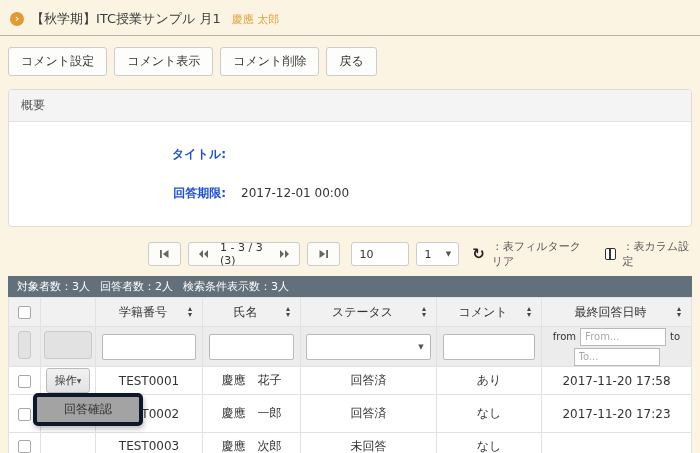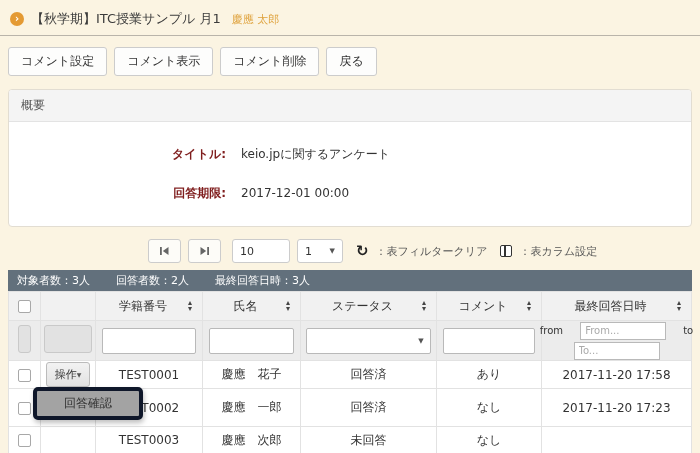--- a/index.html
+++ b/index.html
@@ -36,21 +36,21 @@
     margin: 13px 8px 0 8px; background: #fff;
     border: 1px solid #e2ddd2; border-radius: 4px; overflow: hidden;
   }
   .panel-header {
     background: #f4f4f4; border-bottom: 1px solid #e3e3e3;
     padding: 7px 12px; font-size: 12px; color: #555;
   }
   .panel-body { padding: 16px 0 20px 0; }
   .form-row { display: flex; align-items: baseline; margin: 8px 0 22px 0; }
   .form-row:last-child { margin-bottom: 4px; }
-  .form-label { width: 232px; text-align: right; font-weight: bold; color: #7f1d1d; padding-right: 15px; font-size: 12px; }
+  .form-label { width: 232px; text-align: right; font-weight: bold; color: #1d4ed8; padding-right: 15px; font-size: 12px; }
   .form-value { font-size: 12px; color: #333; }
 
   
   .pager-row { display: flex; align-items: center; margin: 12px 8px 0 148px; gap: 7px; font-size: 11px; }
   .pg-btn {
     background: #fdfcf8; border: 1px solid #ccc; border-radius: 3px;
     padding: 4px 10px; display: flex; align-items: center; cursor: pointer; height: 24px;
   }
   .pg-group {
     display: flex; align-items: center; background: #fdfcf8;
@@ -74,21 +74,21 @@
     border: 1px solid #333; border-radius: 2px; margin-left: 6px; background: #fff;
   }
   .colcfg-icon::before {
     content: ""; position: absolute; left: 3px; top: 0; bottom: 0;
     width: 2px; background: #333;
   }
 
   
   .summary-bar {
     margin: 7px 8px 0 8px; height: 21px; background: #62707c; color: #fff;
-    display: flex; align-items: center; gap: 26px; padding: 0 9px; font-size: 11px;
+    display: flex; align-items: center; gap: 10px; padding: 0 9px; font-size: 11px;
   }
 
   
   .table-wrap { margin: 0 8px; background: #fff; position: relative; }
   table { width: 100%; border-collapse: collapse; table-layout: fixed; }
   th, td { border: 1px solid #e2e2e2; font-weight: normal; font-size: 12px; }
   thead th { background: #f1f1f1; height: 29px; position: relative; color: #333; cursor: pointer; }
   .th-label { display: block; text-align: center; padding: 0 18px 0 6px; }
   .sort-icon {
     position: absolute; right: 10px; top: 50%; transform: translateY(-50%);
@@ -110,21 +110,21 @@
   .filter-stub-wide {
     display: inline-block; width: 48px; height: 28px;
     background: #e2e2e2; border: 1px solid #c9c9c9; border-radius: 3px;
   }
   .filter-select {
     display: flex; align-items: center; justify-content: flex-end;
     width: 92%; height: 26px; margin: 0 auto; padding: 0 6px;
     background: #fff; border: 1px solid #b9b9b9; border-radius: 2px; cursor: pointer;
   }
   .date-filter { font-size: 10px; color: #333; }
-  .date-line { display: flex; align-items: center; justify-content: center; gap: 17px; }
+  .date-line { display: flex; align-items: center; justify-content: center; gap: 4px; }
   .date-input { width: 86px; height: 18px; border: 1px solid #b9b9b9; background: #fff; font-size: 10px; padding: 0 4px; font-family: inherit; }
   .date-input::placeholder { color: #aaa; }
   .date-line.second { margin-top: 2px; }
 
   tbody td { text-align: center; color: #333; background: #fff; }
   tr.data-row-1 td { height: 28px; }
   tr.data-row-2 td { height: 38px; }
   tr.data-row-3 td { height: 27px; }
 
   .checkbox {
@@ -167,36 +167,50 @@
   <button class="btn">コメント表示</button>
   <button class="btn">コメント削除</button>
   <button class="btn">戻る</button>
 </div>
 
 <div class="panel">
   <div class="panel-header">概要</div>
   <div class="panel-body">
     <div class="form-row">
       <span class="form-label">タイトル:</span>
-      <span class="form-value">keio.jpに関するアンケート</span>
     </div>
     <div class="form-row">
       <span class="form-label">回答期限:</span>
       <span class="form-value">2017-12-01 00:00</span>
     </div>
   </div>
 </div>
 
 <div class="pager-row">
   <div class="pg-btn pg-icon">
     <svg width="11" height="10" viewBox="0 0 11 10">
         <rect x="1" y="1" width="1.8" height="8" fill="#666"></rect>
         <polygon points="9.5,1 9.5,9 3.8,5" fill="#666"></polygon>
       </svg>
   </div>
+  <div class="pg-group">
+    <span class="pg-seg pg-icon">
+      <svg width="11" height="10" viewBox="0 0 11 10">
+          <polygon points="5,1 5,9 1,5" fill="#666"></polygon>
+          <polygon points="10,1 10,9 6,5" fill="#666"></polygon>
+        </svg>
+    </span>
+    <span class="pg-range">1 - 3 / 3 (3)</span>
+    <span class="pg-seg pg-icon">
+      <svg width="11" height="10" viewBox="0 0 11 10">
+          <polygon points="1,1 1,9 5,5" fill="#666"></polygon>
+          <polygon points="6,1 6,9 10,5" fill="#666"></polygon>
+        </svg>
+    </span>
+  </div>
   <div class="pg-btn pg-icon">
     <svg width="11" height="10" viewBox="0 0 11 10">
         <polygon points="1.5,1 1.5,9 7.2,5" fill="#666"></polygon>
         <rect x="8.2" y="1" width="1.8" height="8" fill="#666"></rect>
       </svg>
   </div>
   <div class="pg-select size">
     <span>10</span>
     <span class="caret">▼</span>
   </div>
@@ -206,21 +220,21 @@
   </div>
   <span class="refresh-icon">↻</span>
   <span class="pg-label">：表フィルタークリア</span>
   <span class="colcfg-icon"></span>
   <span class="pg-label">：表カラム設定</span>
 </div>
 
 <div class="summary-bar">
   <span>対象者数：3人</span>
   <span>回答者数：2人</span>
-  <span>最終回答日時：3人</span>
+  <span>検索条件表示数：3人</span>
 </div>
 
 <div class="table-wrap">
   <table>
     <colgroup>
       <col style="width:32px">
         <col style="width:55px">
         <col style="width:107px">
       <col style="width:98px">
         <col style="width:136px">

